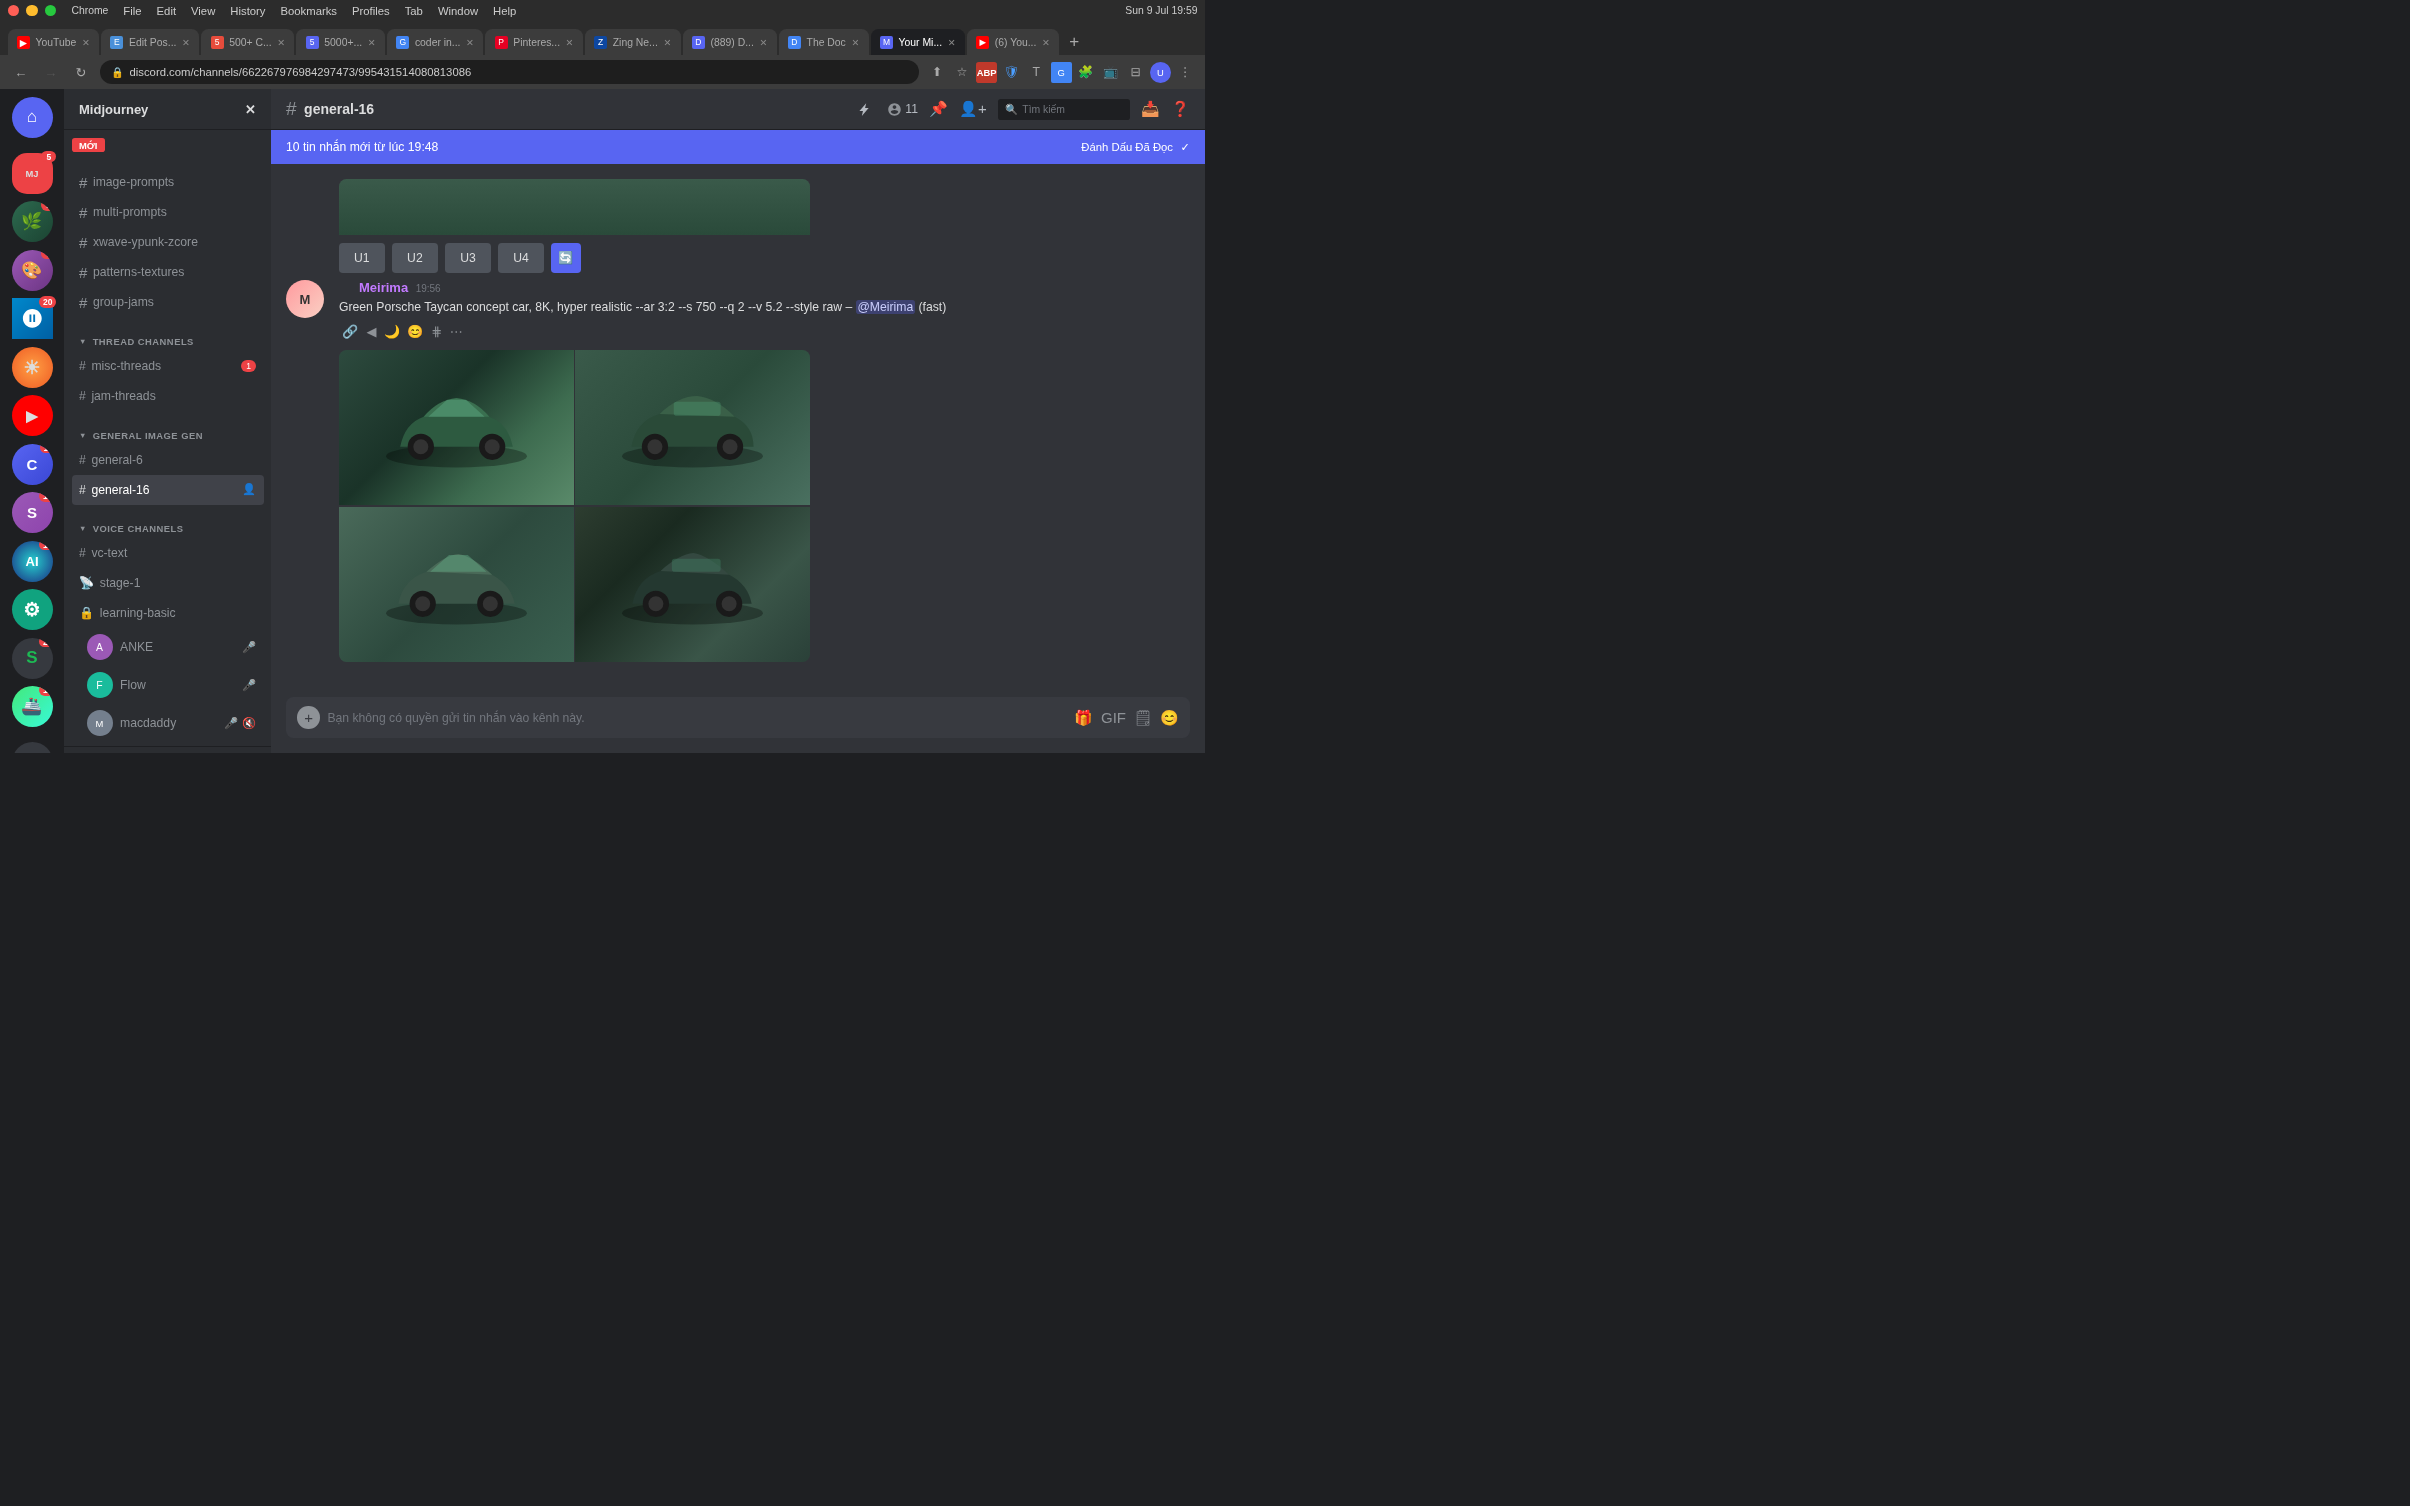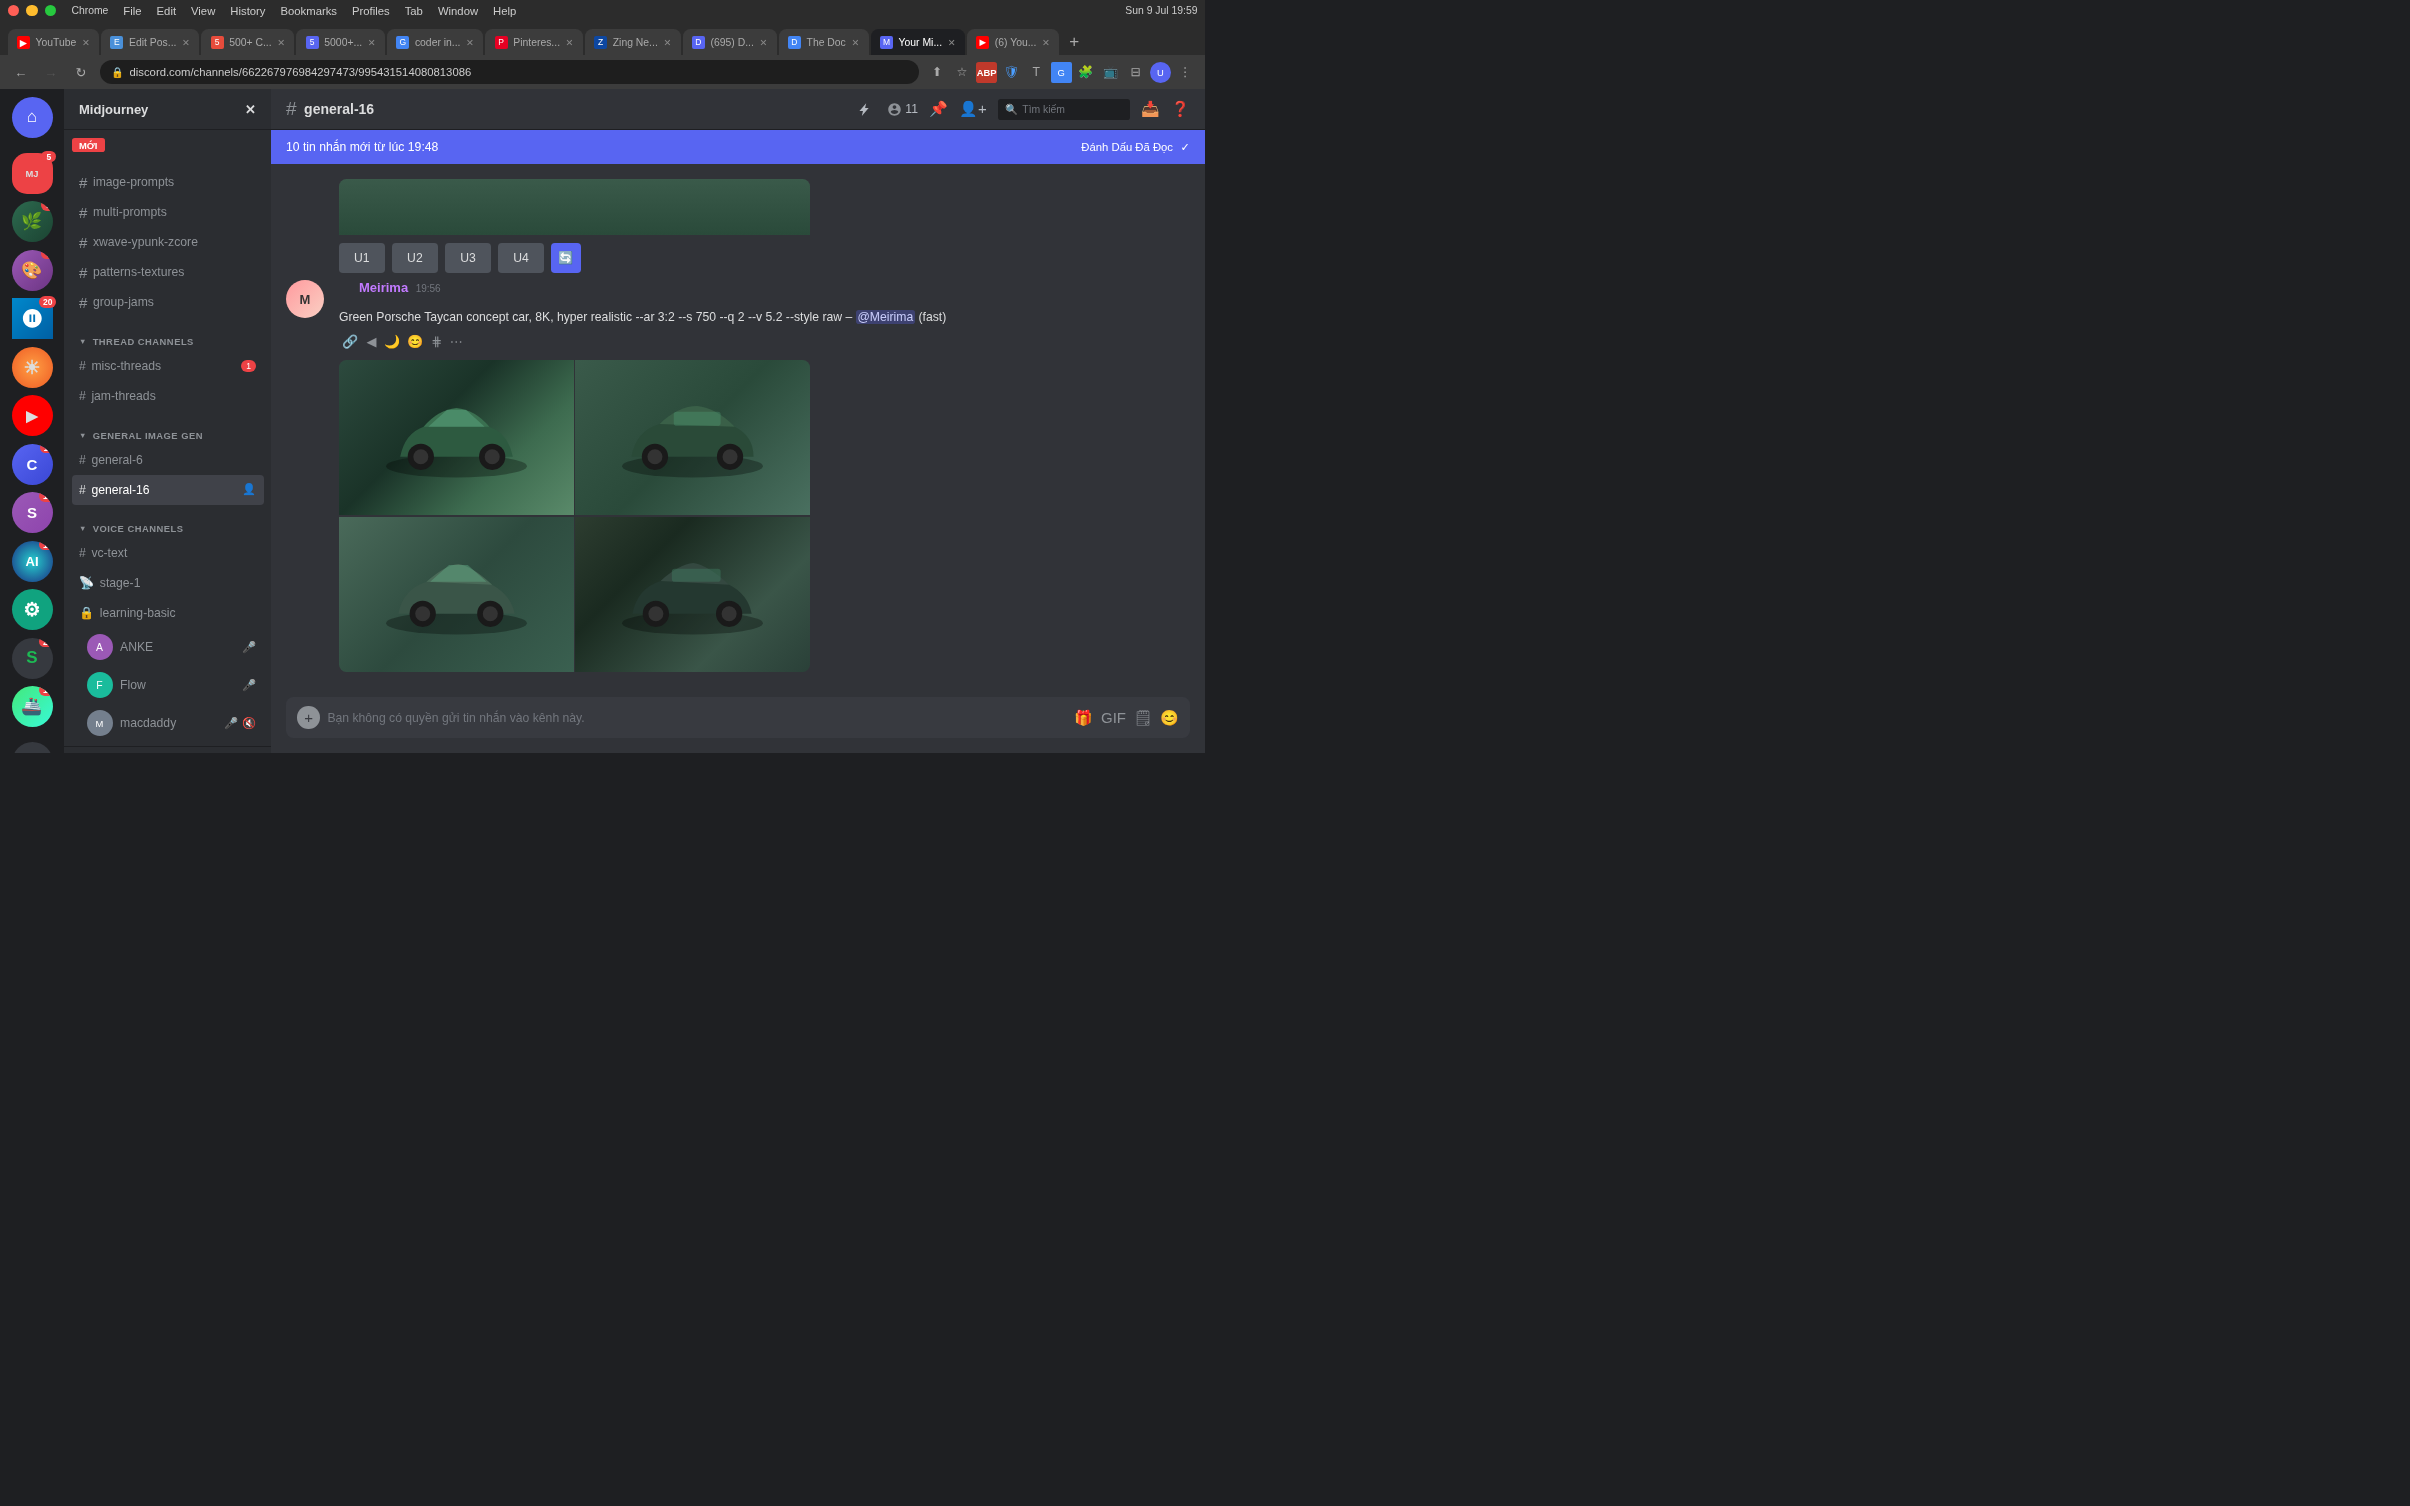--- a/index.html
+++ b/index.html
@@ -397,21 +397,21 @@
       justify-content: center;
       color: white;
       font-size: 13px;
       font-weight: bold;
     }
     .message-content { flex: 1; min-width: 0; }
     .message-header {
       display: flex;
       align-items: baseline;
       gap: 7.5px;
-      margin-bottom: 13px;
+      margin-bottom: 3px;
       padding-left: 20px;
     }
     .message-author {
       font-weight: 600;
       font-size: 13px;
       color: #fff;
     }
     .message-time {
       font-size: 10px;
       color: #72767d;
@@ -599,21 +599,21 @@
     <span>Pinteres...</span>
     <span class="tab-close">✕</span>
   </div>
   <div class="tab">
     <span class="tab-favicon" style="background:#0d47a1; font-size:8.5px; display:flex; align-items:center; justify-content:center; color:white;">Z</span>
     <span>Zing Ne...</span>
     <span class="tab-close">✕</span>
   </div>
   <div class="tab">
     <span class="tab-favicon" style="background:#5865f2; font-size:8.5px; display:flex; align-items:center; justify-content:center; color:white;">D</span>
-    <span>(695) D...</span>
+    <span>(889) D...</span>
     <span class="tab-close">✕</span>
   </div>
   <div class="tab">
     <span class="tab-favicon" style="background:#4285f4; font-size:8.5px; display:flex; align-items:center; justify-content:center; color:white;">D</span>
     <span>The Doc</span>
     <span class="tab-close">✕</span>
   </div>
   <div class="tab active">
     <span class="tab-favicon" style="background:#5865f2; font-size:8.5px; display:flex; align-items:center; justify-content:center; color:white;">M</span>
     <span>Your Mi...</span>

